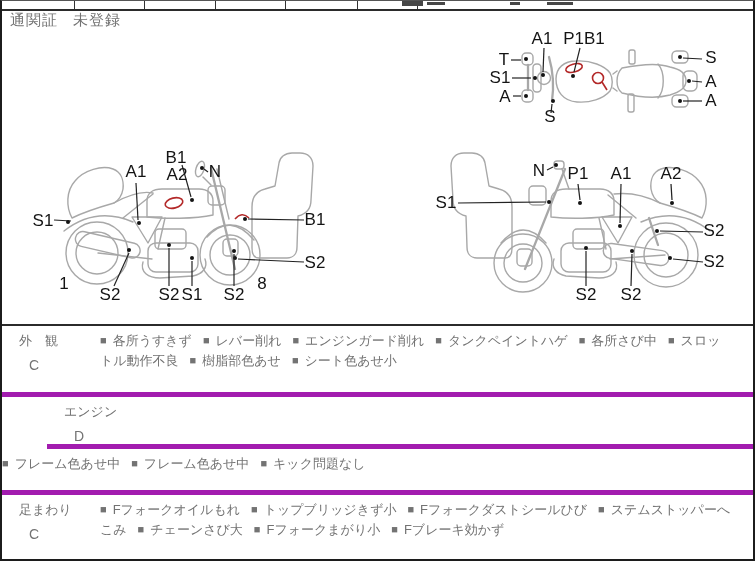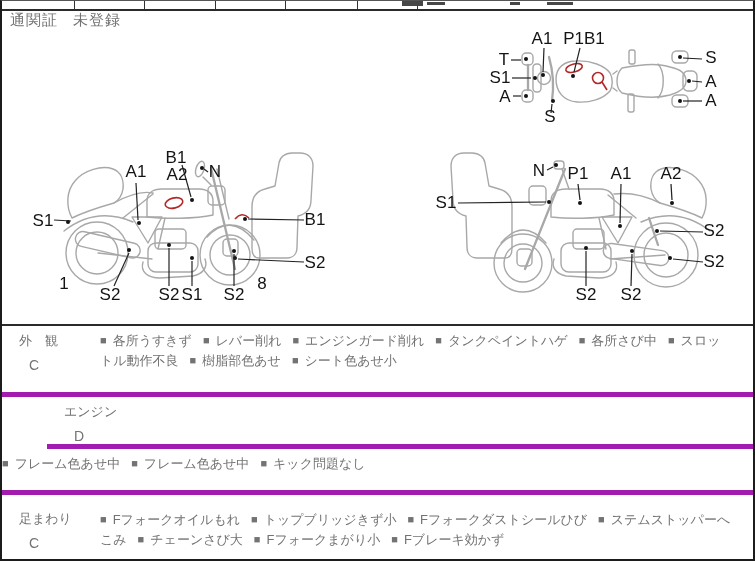--- a/index.html
+++ b/index.html
@@ -18,21 +18,21 @@
   .customs-line .val { margin-left:15px; }
   svg.diagrams { position:absolute; left:0; top:0; }
   .sk { fill:none; stroke:#a8a8a8; stroke-width:1.4; stroke-linejoin:round; stroke-linecap:round; }
   .skw { stroke-width:2.3; }
   .ld { stroke:#222; stroke-width:1.2; fill:none; }
   .dot { fill:#141414; stroke:none; }
   .lbl { font-size:17px; fill:#141414; text-anchor:middle; }
   .red { fill:none; stroke:#b32828; stroke-width:1.6; }
   .insp-table { position:absolute; left:0; top:323px; width:100%; border-top:2px solid #2b2b2b; box-sizing:border-box; }
   .t-row { display:flex; border-bottom:5px solid #a21caf; box-sizing:border-box; }
-  .t-row.last { border-bottom:none;align-items:center; }
+  .t-row.last { border-bottom:none; }
   .t-label { width:98px; flex:0 0 98px; padding:6px 0 0 17px; box-sizing:border-box; }
   .t-cat { font-size:13px; line-height:17px; white-space:nowrap; }
   .t-grade { width:30px; text-align:center; font-size:14px; margin-top:8px; }
   .t-items { flex:1; padding:5px 20px 0 0; font-size:13px; line-height:20px; }
   .item { margin-right:11px; white-space:normal; }
   .blt { font-size:11px; margin-right:6px; position:relative; top:-1px; }
 </style>
 </head>
 <body>
 

